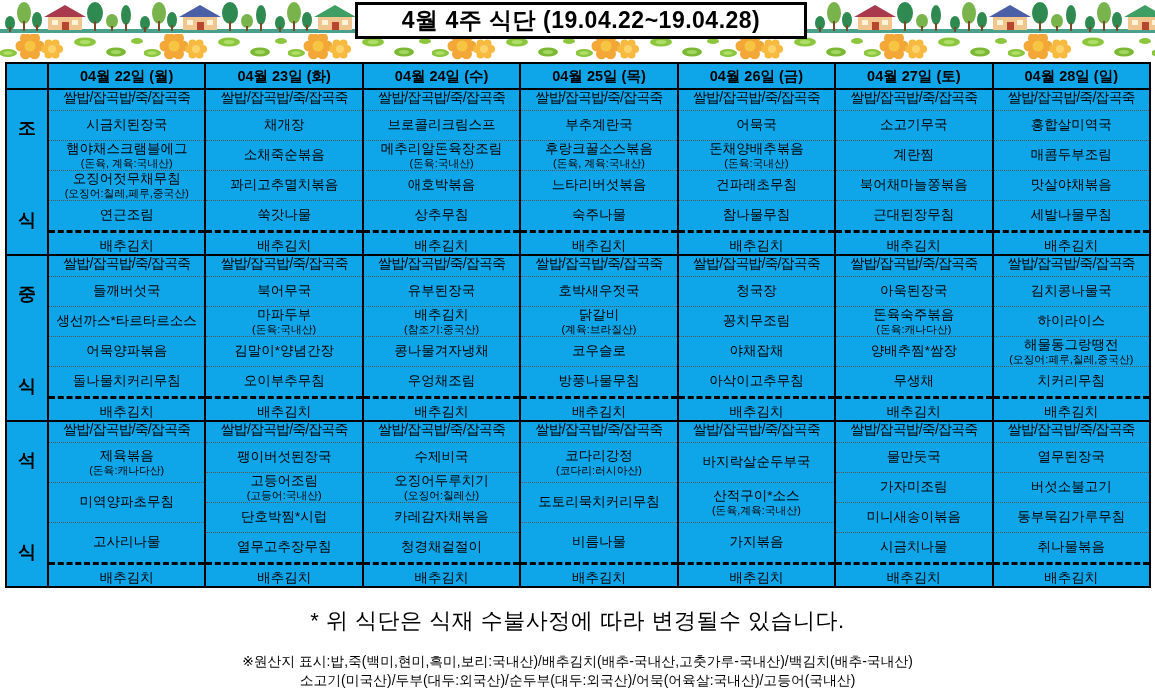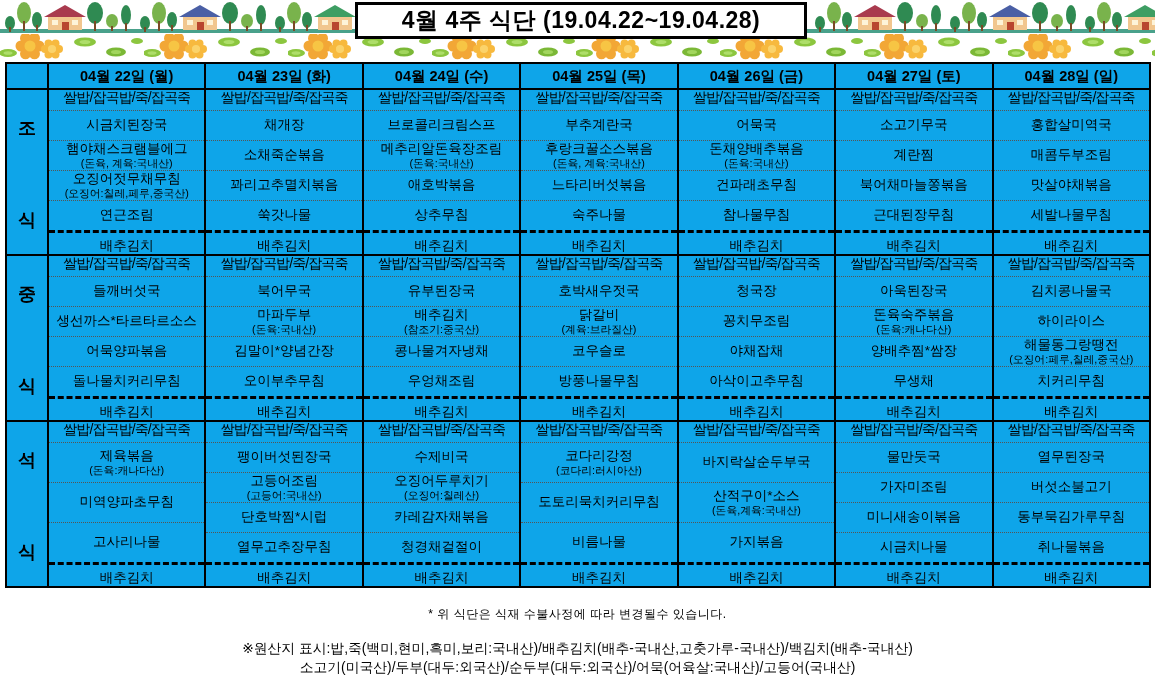--- a/index.html
+++ b/index.html
@@ -32,21 +32,21 @@
     align-items:center; text-align:center; font-size:13.5px; line-height:1.1; overflow:hidden; }
   .menu-item + .menu-item { border-top:1px dotted #555; }
   .menu-item.rice { flex:0 0 20px; font-size:14px; letter-spacing:-0.9px;
     white-space:nowrap; justify-content:flex-start; }
   .menu-item.kimchi { flex:0 0 24px; border-top:3px dashed #000;justify-content:flex-end; }
   .dish { line-height:1.1; }
   .origin { font-size:10.8px; line-height:1.05; margin-top:1px; }
 
   
   .footer { position:absolute; top:598px; left:0; width:1155px; text-align:center; }
-  .change-note { font-size:12px; margin-top:8px; letter-spacing:0.5px;text-align:center; }
+  .change-note { font-size:22px; margin-top:8px; letter-spacing:0.5px;text-align:center; }
   .origin-notes { margin-top:16px; font-size:13.8px; line-height:1.4; }
 </style>
 </head>
 <body>
 
 <div class="page">
 
   <svg class="deco-houses" viewBox="0 0 1155 36" preserveAspectRatio="none" xmlns="http://www.w3.org/2000/svg">
     <defs>
       <g id="hgrp">

